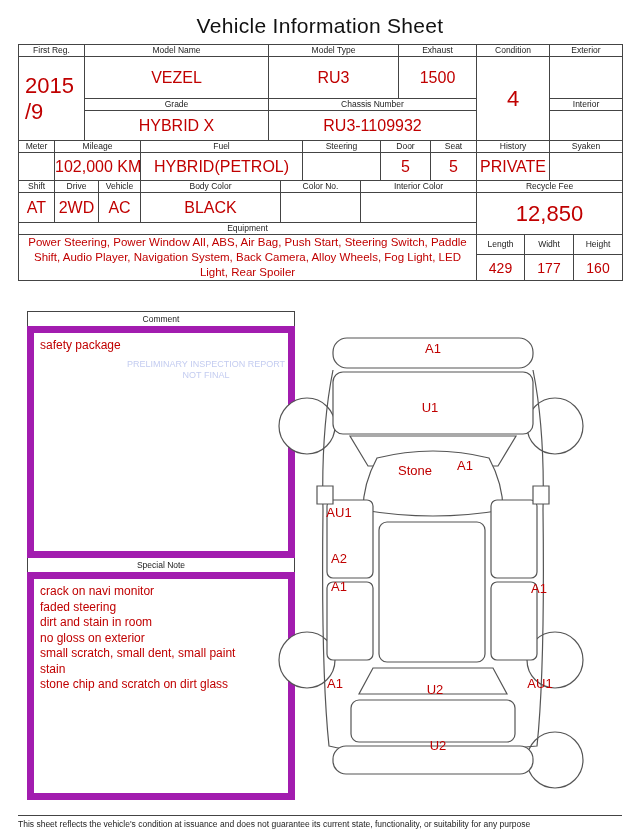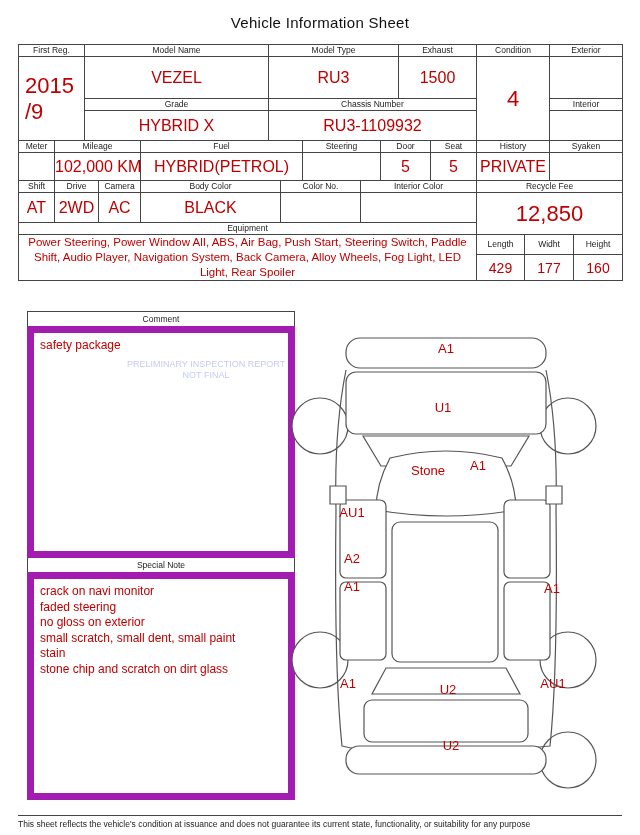--- a/index.html
+++ b/index.html
@@ -10,21 +10,21 @@
   }
   #sheet {
     position: relative;
     width: 640px;
     height: 835px;
     background: #fff;
     overflow: hidden;
   }
   .title {
     text-align: center;
-    font-size: 15px;
+    font-size: 21px;
     color: #111;
     padding-top: 14px;
     padding-bottom: 10px;
     letter-spacing: 0.3px;
   }
   
   table.grid {
     border-collapse: collapse;
     table-layout: fixed;
   }
@@ -122,21 +122,21 @@
     font-size: 8.5px;
     color: #222;
     text-align: left;
     border-top: 1px solid #444;
     padding-top: 3px;
   }
 
   
   #diagram {
     position: absolute;
-    left: 268px;
+    left: 255px;
     top: 310px;
     width: 356px;
     height: 500px;
   }
   #diagram svg { display: block; }
   .dmark {
     fill: #c00000;
     font-size: 13px;
     font-family: "Liberation Sans", sans-serif;
   }
@@ -236,21 +236,21 @@
           <col style="width:42px">
           <col style="width:140px">
         <col style="width:80px">
           <col style="width:116px">
           <col style="width:146px">
       </colgroup>
       <tbody>
           <tr>
         <td class="lbl">Shift</td>
         <td class="lbl">Drive</td>
-        <td class="lbl">Camera</td>
+        <td class="lbl">Vehicle</td>
         <td class="lbl">Body Color</td>
         <td class="lbl">Color No.</td>
         <td class="lbl">Interior Color</td>
         <td class="lbl">Recycle Fee</td>
       </tr>
       <tr style="height:30px">
         <td class="val">AT</td>
         <td class="val">2WD</td>
         <td class="val">AC</td>
         <td class="val">BLACK</td>
@@ -293,20 +293,21 @@
     <div class="boxhead">Comment</div>
     <div class="boxbody" id="commentbody">
       <div>safety package</div>
       <div class="ghost">PRELIMINARY INSPECTION REPORT NOT FINAL</div>
     </div>
 
     <div class="boxhead" style="margin-top:-1px">Special Note</div>
     <div class="boxbody" id="notebody">
       <div>crack on navi monitor</div>
       <div>faded steering</div>
+      <div>dirt and stain in room</div>
       <div>no gloss on exterior</div>
       <div>small scratch, small dent, small paint</div>
       <div> stain</div>
       <div>stone chip and scratch on dirt glass</div>
     </div>
 
   </div>
 
   <div id="diagram">
     <svg width="356" height="500" viewBox="0 0 356 500">

